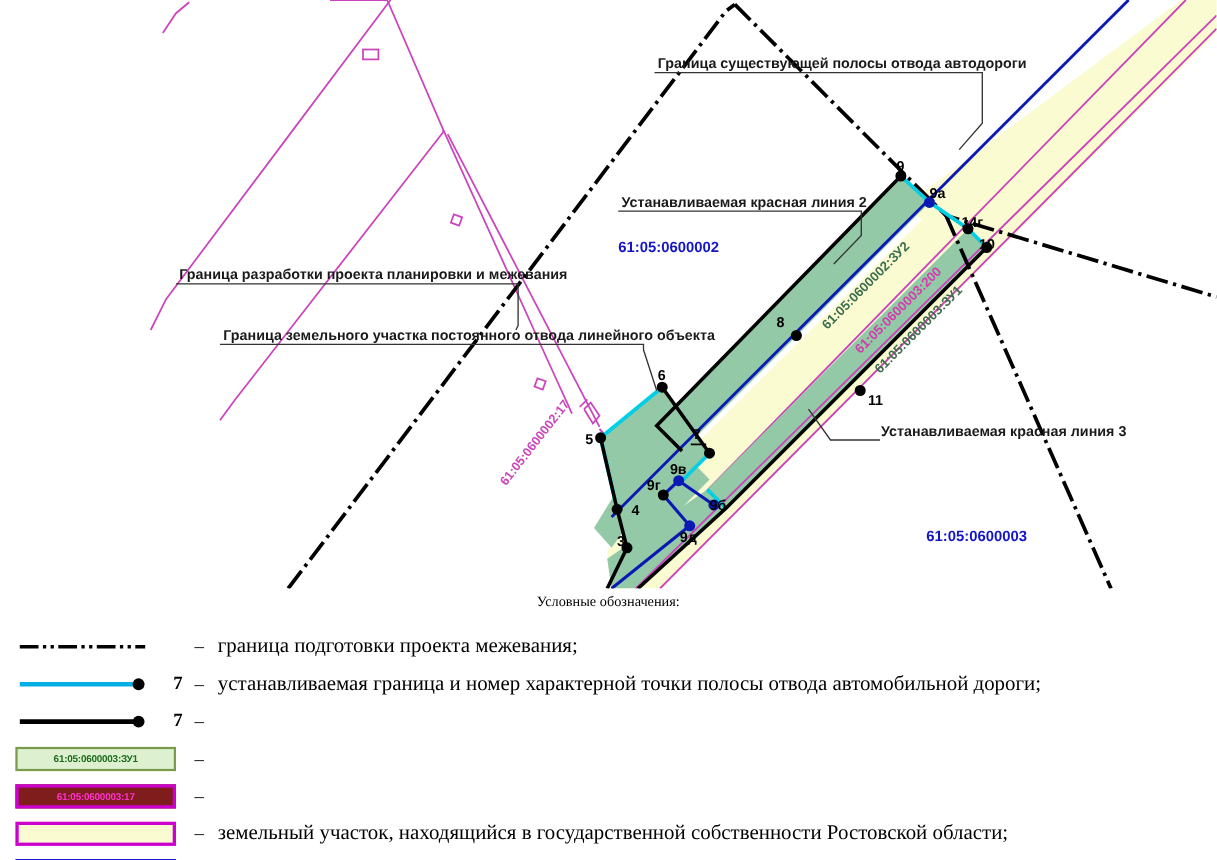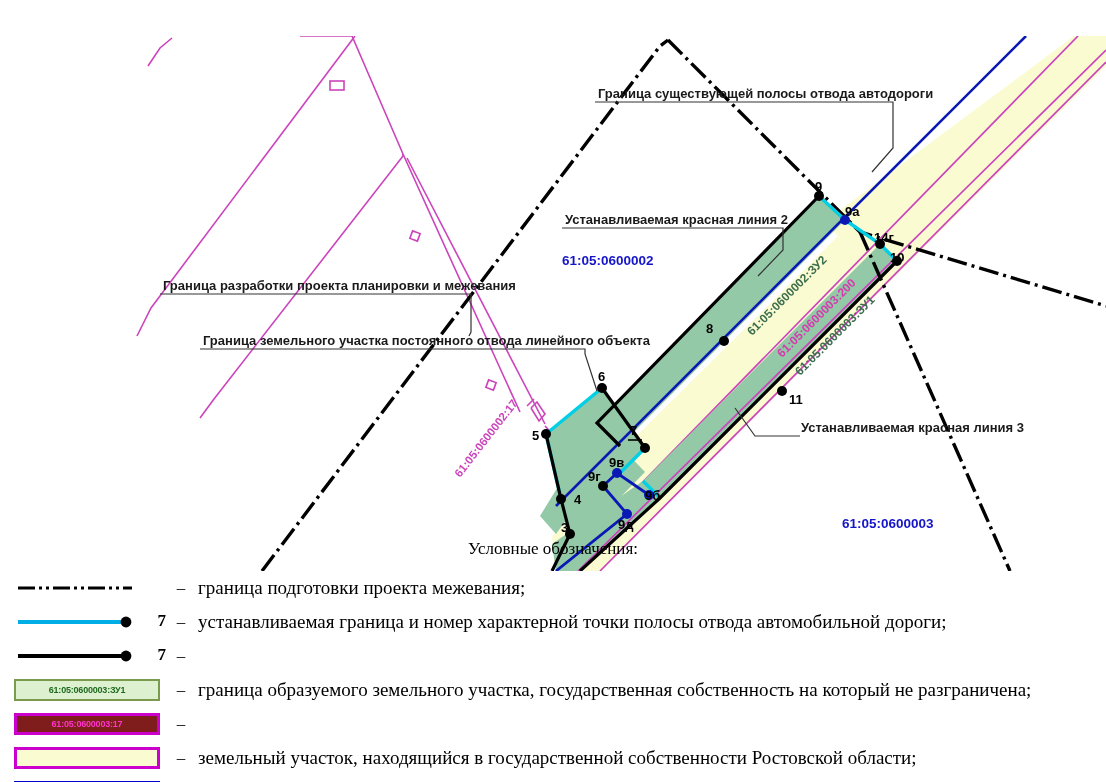--- a/index.html
+++ b/index.html
@@ -2,34 +2,34 @@
 <html><head>
 <meta charset="utf-8">
 <title>Проект межевания — чертёж</title>
 <style>
   html,body{margin:0;padding:0;background:#ffffff;}
   body{
     width:1106px;height:782px;position:relative;overflow:hidden;
     font-family:"Liberation Serif", serif;
     -webkit-font-smoothing:antialiased;
   }
-  #map-area{position:absolute;left:0;top:0;width:1106px;height:535px;margin-top:36px;}
+  #map-area{position:absolute;left:0;top:0;width:1106px;height:535px;}
   #map-svg{display:block;width:1106px;height:535px;}
   .pt-num{font-family:"Liberation Sans", sans-serif;font-size:13px;font-weight:700;fill:#000000;}
   .callout-txt{font-family:"Liberation Sans", sans-serif;font-size:13px;font-weight:600;fill:#1a1a1a;}
   .kq-txt{font-family:"Liberation Sans", sans-serif;font-size:13.5px;font-weight:700;fill:#1414c8;}
   .zu-txt{font-family:"Liberation Sans", sans-serif;font-size:12px;font-weight:700;fill:#3c6e50;}
   .pm-txt{font-family:"Liberation Sans", sans-serif;font-size:12px;font-weight:700;fill:#d63ab0;}
   .pm-txt2{font-family:"Liberation Sans", sans-serif;font-size:11.5px;font-weight:700;fill:#cc44bb;}
 
   
   #legend{position:absolute;left:0;top:535px;width:1106px;height:247px;}
   #legend-title{
     position:absolute;left:0;top:4px;width:1106px;text-align:center;
-    font-family:"Liberation Serif", serif;font-size:17px;color:#000;
+    font-family:"Liberation Serif", serif;font-size:13px;color:#000;
   }
   .legend-row{
     position:absolute;left:0;width:1106px;height:30px;display:flex;align-items:center;
   }
   .legend-sym{
     width:150px;min-width:150px;height:30px;position:relative;margin-left:14px;
     display:flex;align-items:center;
   }
   .legend-dash{width:148px;height:30px;display:block;}
   .legend-dashnum{
@@ -240,21 +240,20 @@
       <span class="legend-dashnum">7</span>
     </div>
     <div class="legend-dashmark">–</div>
   </div>
 
   <div class="legend-row" style="top:140px;">
     <div class="legend-sym">
       <div class="legend-box box-zu">61:05:0600003:ЗУ1</div>
     </div>
     <div class="legend-dashmark">–</div>
-    <div class="legend-text">граница образуемого земельного участка, государственная собственность  на который не разграничена;</div>
   </div>
 
   <div class="legend-row" style="top:174px;">
     <div class="legend-sym">
       <div class="legend-box box-ex">61:05:0600003:17</div>
     </div>
     <div class="legend-dashmark">–</div>
   </div>
 
   <div class="legend-row" style="top:208px;">

